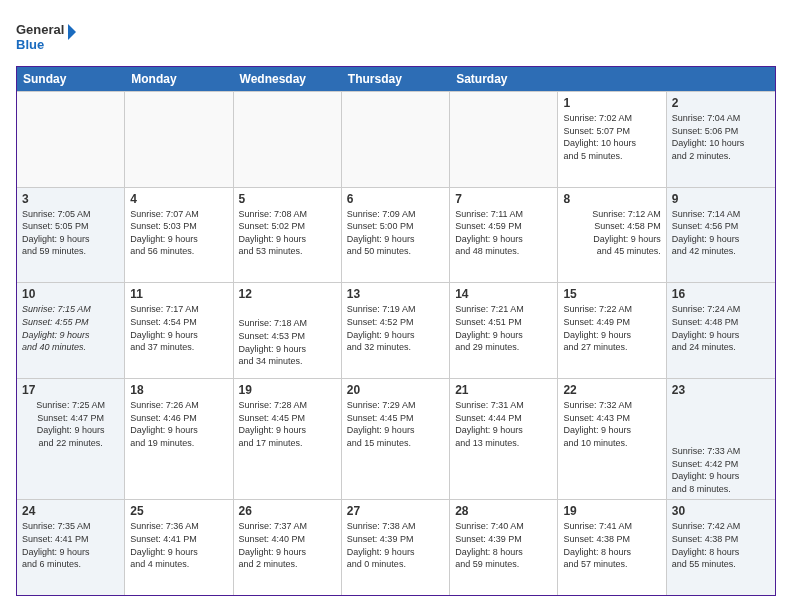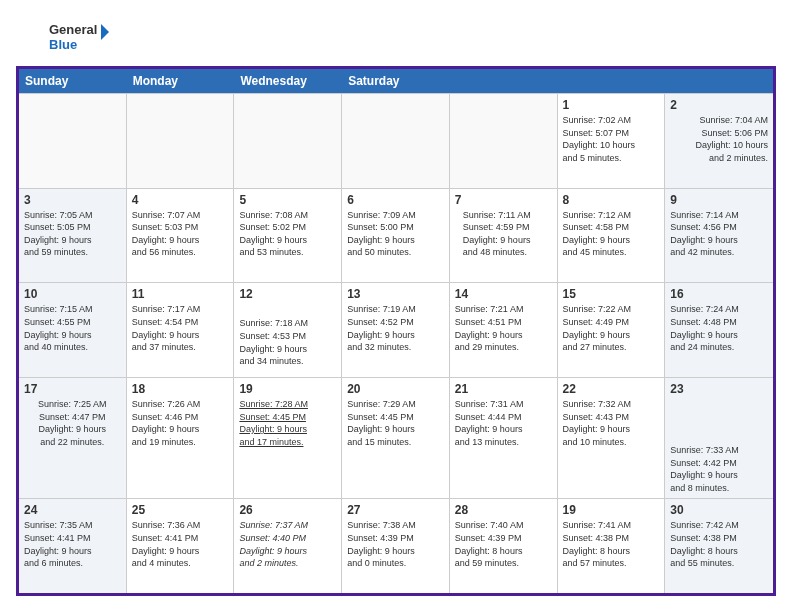--- a/index.html
+++ b/index.html
@@ -15,21 +15,20 @@
       height: 612px;
       padding: 16px;
       display: flex;
       flex-direction: column;
     }
     .header {
       display: flex;
       justify-content: space-between;
       align-items: flex-start;
       margin-bottom: 10px;
-      margin-left: 33px;
     }
     .logo {
       display: flex;
       align-items: center;
       gap: 4px;
     }
     .title-block {
       text-align: right;
     }
     .month-title {
@@ -38,21 +37,21 @@
       color: #333;
     }
     .location {
       font-size: 15px;
       color: #555;
     }
     .calendar {
       flex: 1;
       display: flex;
       flex-direction: column;
-      border: 3px solid #4c1d95;
+      border: 1px solid #4c1d95;
     }
     .cal-header {
       display: grid;
       grid-template-columns: repeat(7, 1fr);
       background: #2d6db5;
     }
     .cal-header-cell {
       color: #fff;
       font-size: 12px;
       font-weight: bold;
@@ -116,39 +115,40 @@
       <div class="month-title"></div>
       <div class="location"></div>
     </div>
   </div>
 
   <div class="calendar">
     <div class="cal-header">
     <div class="cal-header-cell">Sunday</div>
         <div class="cal-header-cell">Monday</div>
         <div class="cal-header-cell">Wednesday</div>
+        <div class="cal-header-cell">Thursday</div>
         <div class="cal-header-cell">Saturday</div>
       </div>
     <div class="cal-body">
     <div class="cal-row">
           <div class="cal-cell empty"></div>
           <div class="cal-cell empty"></div>
           <div class="cal-cell empty"></div>
           <div class="cal-cell empty"></div>
           <div class="cal-cell empty"></div>
           <div class="cal-cell">
             <span class="day-num">1</span>
             <div class="cell-text" style="white-space: pre-line;">Sunrise: 7:02 AM
 Sunset: 5:07 PM
 Daylight: 10 hours
 and 5 minutes.</div>
           </div>
           <div class="cal-cell shaded">
             <span class="day-num">2</span>
-            <div class="cell-text" style="white-space: pre-line; text-align: right;">Sunrise: 7:04 AM
+            <div class="cell-text" style="white-space: pre-line;">Sunrise: 7:04 AM
 Sunset: 5:06 PM
 Daylight: 10 hours
 and 2 minutes.</div>
           </div>
         </div>
         <div class="cal-row">
           <div class="cal-cell shaded">
             <span class="day-num">3</span>
             <div class="cell-text" style="white-space: pre-line;">Sunrise: 7:05 AM
 Sunset: 5:05 PM
@@ -171,44 +171,44 @@
           </div>
           <div class="cal-cell">
             <span class="day-num">6</span>
             <div class="cell-text" style="white-space: pre-line;">Sunrise: 7:09 AM
 Sunset: 5:00 PM
 Daylight: 9 hours
 and 50 minutes.</div>
           </div>
           <div class="cal-cell">
             <span class="day-num">7</span>
-            <div class="cell-text" style="white-space: pre-line; margin-left: 8px;">Sunrise: 7:11 AM
+            <div class="cell-text" style="white-space: pre-line;">Sunrise: 7:11 AM
 Sunset: 4:59 PM
 Daylight: 9 hours
 and 48 minutes.</div>
           </div>
           <div class="cal-cell">
             <span class="day-num">8</span>
-            <div class="cell-text" style="white-space: pre-line;">Sunrise: 7:12 AM
+            <div class="cell-text" style="white-space: pre-line; text-align: right;">Sunrise: 7:12 AM
 Sunset: 4:58 PM
 Daylight: 9 hours
 and 45 minutes.</div>
           </div>
           <div class="cal-cell shaded">
             <span class="day-num">9</span>
             <div class="cell-text" style="white-space: pre-line;">Sunrise: 7:14 AM
 Sunset: 4:56 PM
 Daylight: 9 hours
 and 42 minutes.</div>
           </div>
         </div>
         <div class="cal-row">
           <div class="cal-cell shaded">
             <span class="day-num">10</span>
-            <div class="cell-text" style="white-space: pre-line;">Sunrise: 7:15 AM
+            <div class="cell-text" style="white-space: pre-line; font-style: italic;">Sunrise: 7:15 AM
 Sunset: 4:55 PM
 Daylight: 9 hours
 and 40 minutes.</div>
           </div>
           <div class="cal-cell">
             <span class="day-num">11</span>
             <div class="cell-text" style="white-space: pre-line;">Sunrise: 7:17 AM
 Sunset: 4:54 PM
 Daylight: 9 hours
 and 37 minutes.</div>
@@ -259,21 +259,21 @@
           </div>
           <div class="cal-cell">
             <span class="day-num">18</span>
             <div class="cell-text" style="white-space: pre-line;">Sunrise: 7:26 AM
 Sunset: 4:46 PM
 Daylight: 9 hours
 and 19 minutes.</div>
           </div>
           <div class="cal-cell">
             <span class="day-num">19</span>
-            <div class="cell-text" style="white-space: pre-line; text-decoration: underline;">Sunrise: 7:28 AM
+            <div class="cell-text" style="white-space: pre-line;">Sunrise: 7:28 AM
 Sunset: 4:45 PM
 Daylight: 9 hours
 and 17 minutes.</div>
           </div>
           <div class="cal-cell">
             <span class="day-num">20</span>
             <div class="cell-text" style="white-space: pre-line;">Sunrise: 7:29 AM
 Sunset: 4:45 PM
 Daylight: 9 hours
 and 15 minutes.</div>
@@ -310,21 +310,21 @@
           </div>
           <div class="cal-cell">
             <span class="day-num">25</span>
             <div class="cell-text" style="white-space: pre-line;">Sunrise: 7:36 AM
 Sunset: 4:41 PM
 Daylight: 9 hours
 and 4 minutes.</div>
           </div>
           <div class="cal-cell">
             <span class="day-num">26</span>
-            <div class="cell-text" style="white-space: pre-line; font-style: italic;">Sunrise: 7:37 AM
+            <div class="cell-text" style="white-space: pre-line;">Sunrise: 7:37 AM
 Sunset: 4:40 PM
 Daylight: 9 hours
 and 2 minutes.</div>
           </div>
           <div class="cal-cell">
             <span class="day-num">27</span>
             <div class="cell-text" style="white-space: pre-line;">Sunrise: 7:38 AM
 Sunset: 4:39 PM
 Daylight: 9 hours
 and 0 minutes.</div>

